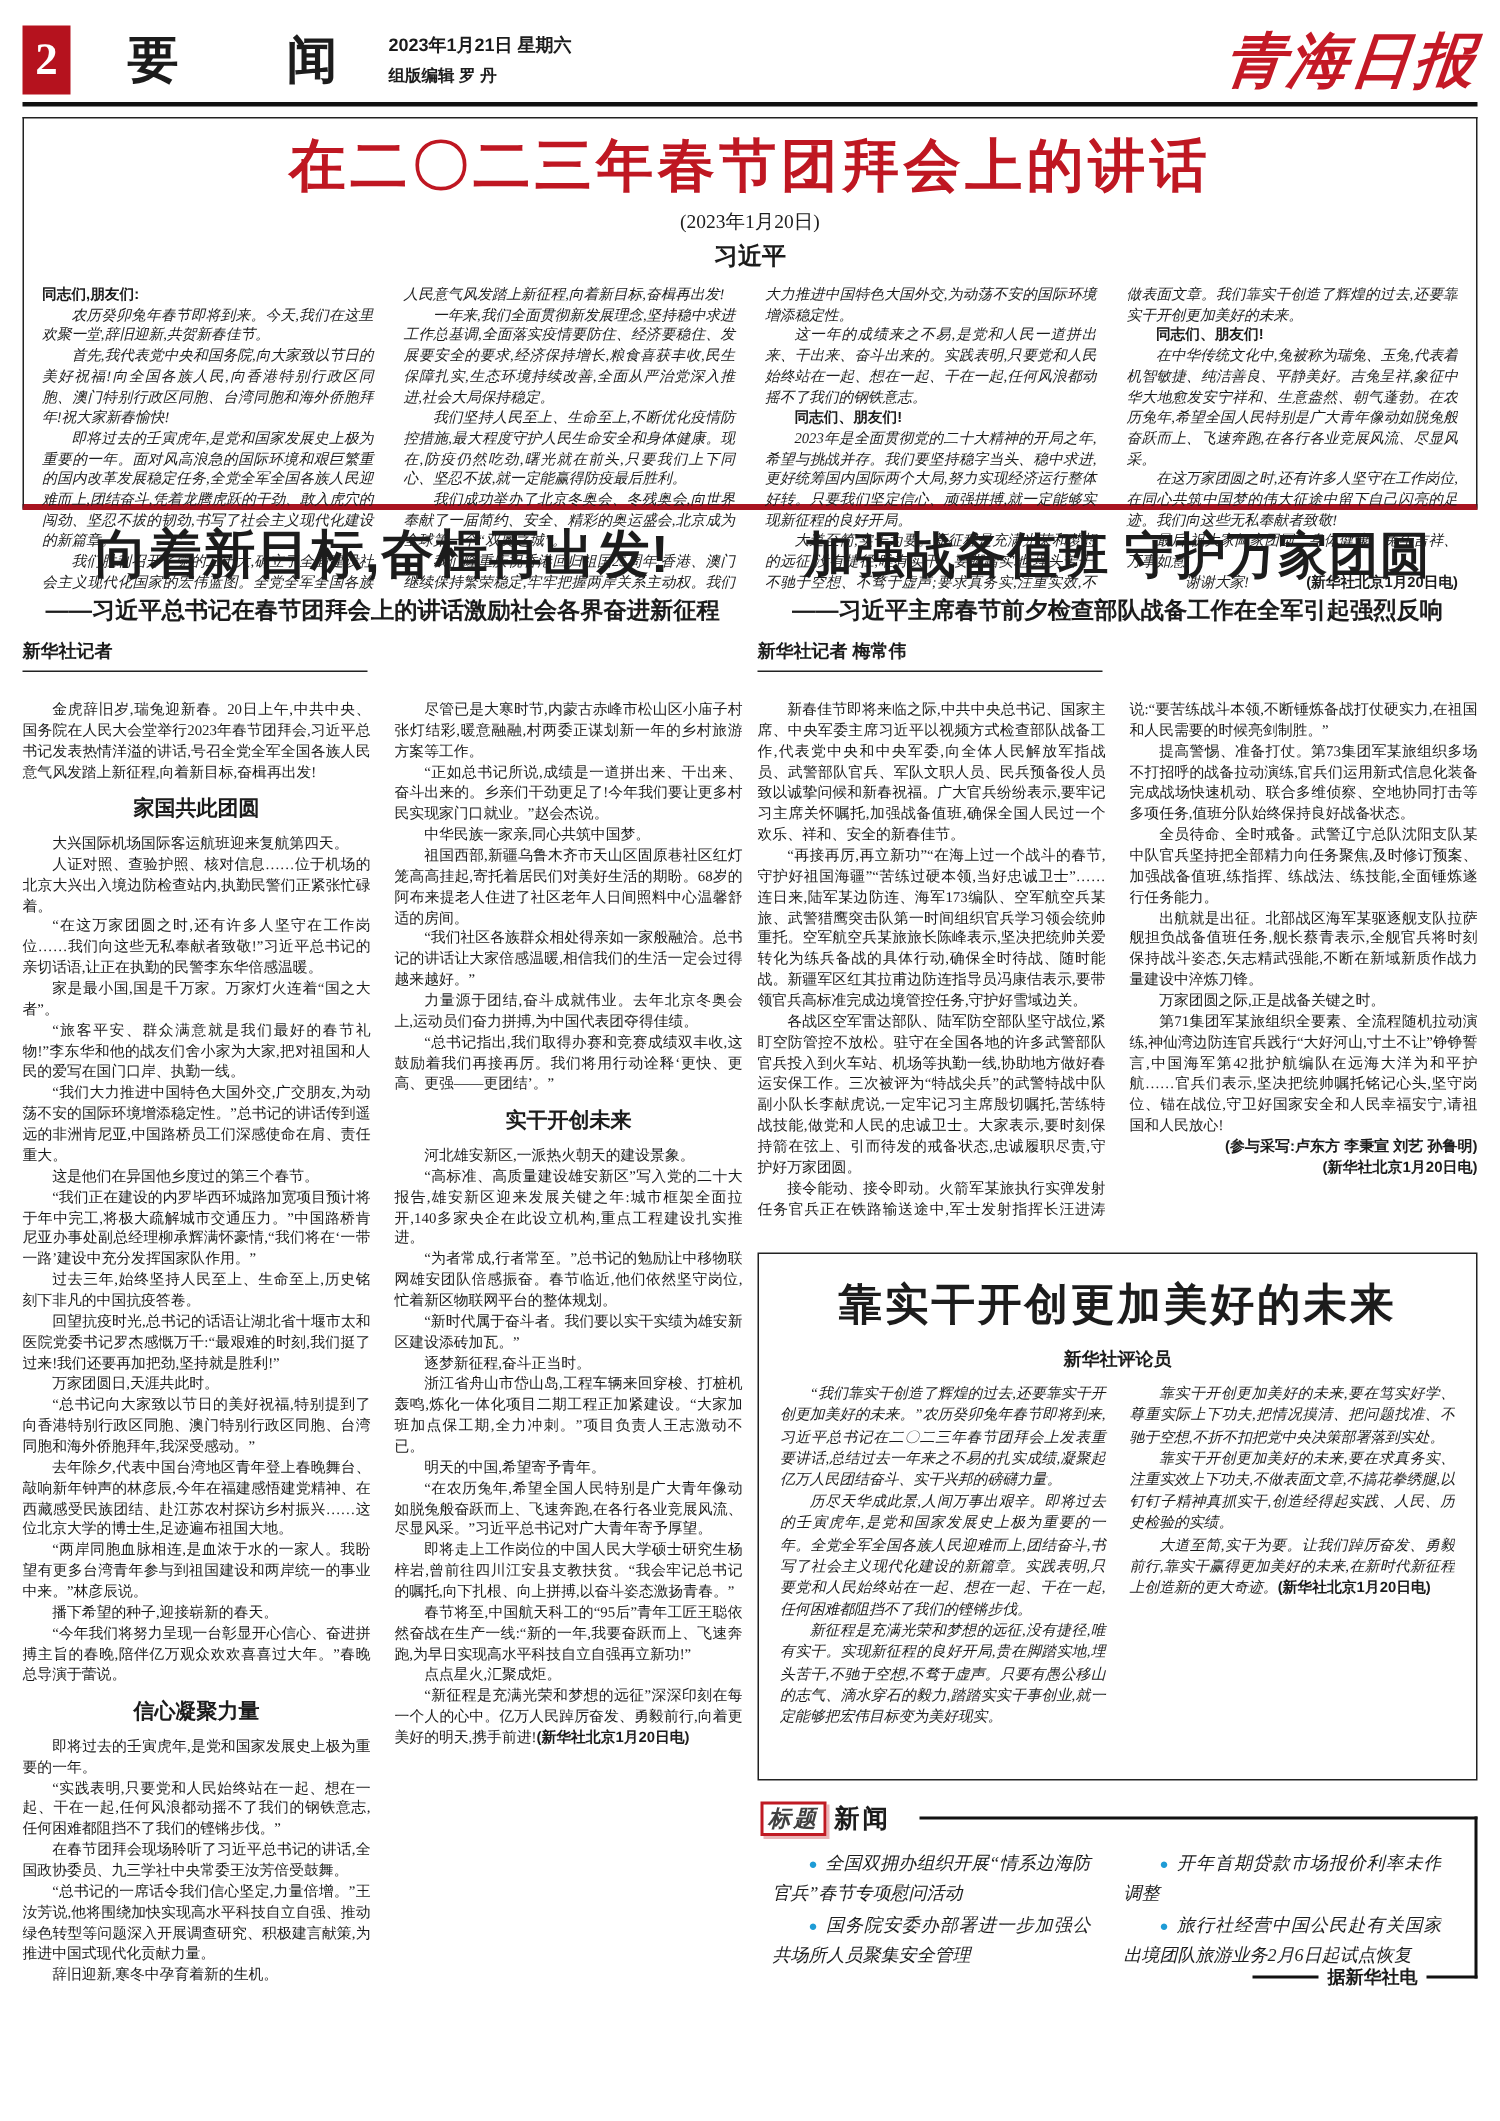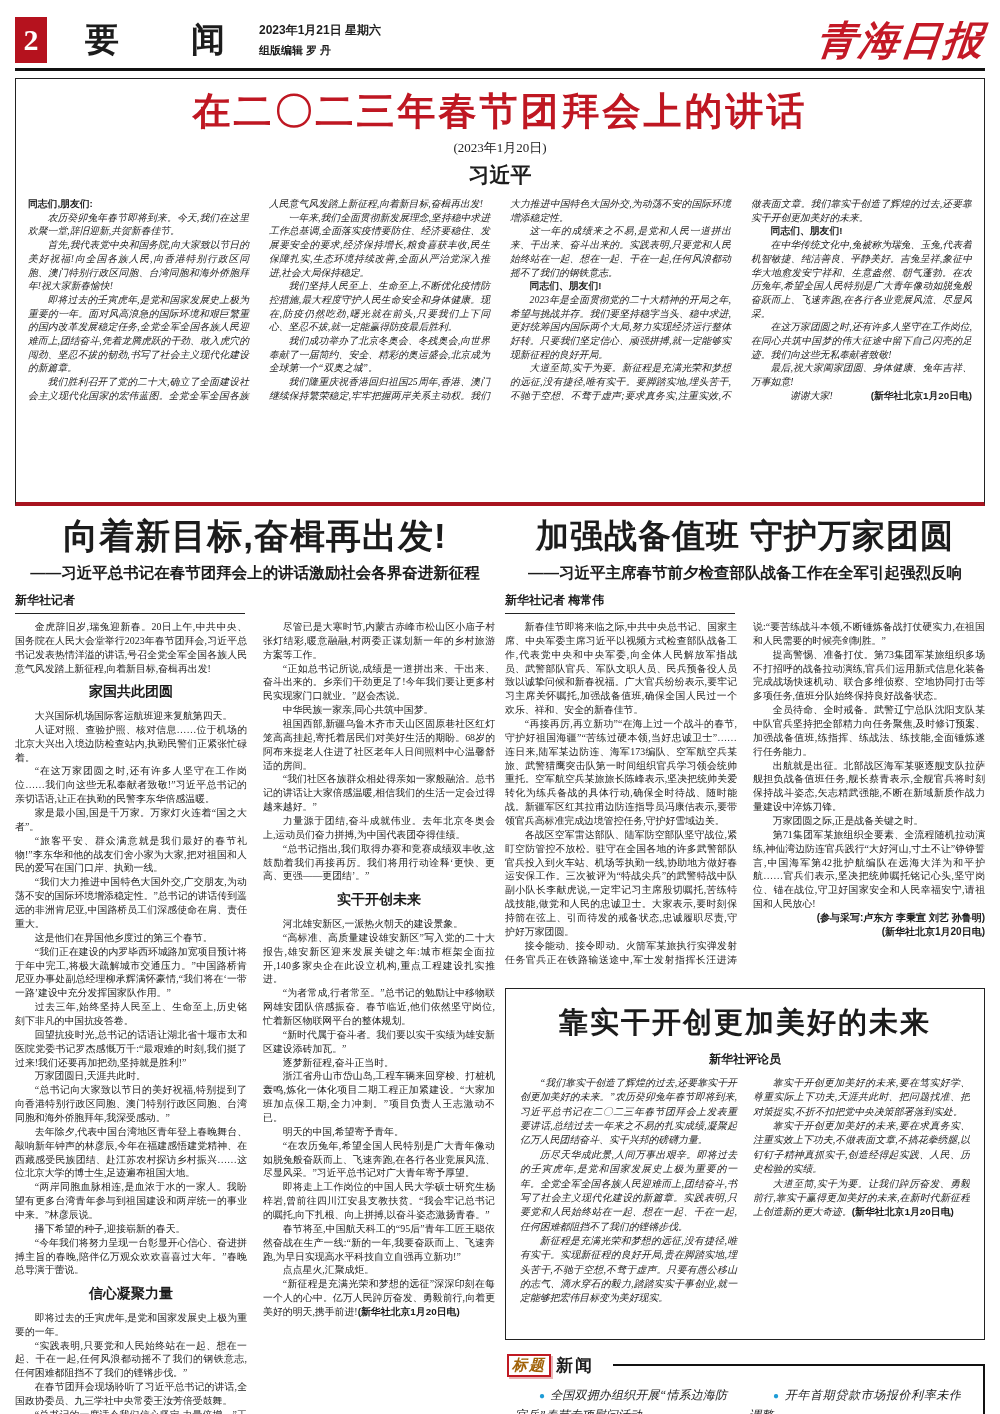--- a/index.html
+++ b/index.html
@@ -15,25 +15,25 @@
                 font-family:"Liberation Sans","DejaVu Sans",sans-serif;}
   .hdr-meta{margin-left:34px;font-family:"Liberation Sans","DejaVu Sans",sans-serif;}
   .hdr-meta .d1{font-size:12px;font-weight:700;}
   .hdr-meta .d2{font-size:11px;font-weight:700;margin-top:4px;}
   .masthead{margin-left:auto;color:#c41926;font-size:40px;font-weight:900;font-style:italic;
             font-family:"Liberation Serif","DejaVu Serif",serif;letter-spacing:2px;transform:skewX(-6deg);}
   .hdr-rule{height:3px;background:#111;margin-top:2px;}
 
   
   .speech{margin-top:7px;border:1px solid #222;border-bottom:4px solid #a81420;box-sizing:border-box;
-          height:428px;padding:8px 12px 10px;}
+          height:262px;padding:8px 12px 10px;}
   .speech-title{color:#bf1722;text-align:center;font-size:38px;line-height:44px;font-weight:900;margin:2px 0 0;
                 font-family:"Liberation Sans","DejaVu Sans",sans-serif;letter-spacing:3px;}
   .speech-date{text-align:center;font-size:13px;margin-top:6px;}
-  .speech-author{text-align:center;font-size:21px;font-weight:700;margin-top:4px;}
+  .speech-author{text-align:center;font-size:16px;font-weight:700;margin-top:4px;}
   .speech-body{margin-top:8px;height:206px;overflow:hidden;column-count:4;column-gap:20px;column-fill:auto;
                font-size:9.8px;line-height:1.4;font-style:italic;text-align:justify;}
 
   
   .blk{margin:0;text-indent:2em;}
   .blk span{display:inline;}
   .blk.h{text-indent:0;text-align:center;font-size:14px;font-weight:700;margin:7px 0;
          font-family:"Liberation Sans","DejaVu Sans",sans-serif;font-style:normal;break-inside:avoid;}
   .speech-body .blk.b0{text-indent:0;}
   .blk.b0,.blk.b{font-style:normal;font-weight:700;font-family:"Liberation Sans","DejaVu Sans",sans-serif;}
@@ -47,38 +47,38 @@
   .cols{display:flex;gap:10px;margin-top:10px;}
   .acol{width:480px;box-sizing:border-box;}
   .art-title{text-align:center;font-weight:900;margin:0;font-family:"Liberation Sans","DejaVu Sans",sans-serif;
              letter-spacing:1px;}
   .art-title.l{font-size:35px;line-height:40px;}
   .art-title.r{font-size:33px;line-height:40px;}
   .art-sub{text-align:center;font-size:15.5px;font-weight:700;margin-top:7px;
            font-family:"Liberation Sans","DejaVu Sans",sans-serif;}
   .byline{margin-top:8px;font-size:12px;font-weight:700;width:48%;border-bottom:1.5px solid #222;
           padding-bottom:4px;font-family:"Liberation Sans","DejaVu Sans",sans-serif;}
-  .art-body{margin-top:6px;overflow:hidden;column-count:2;column-gap:16px;column-fill:auto;
+  .art-body{margin-top:19px;overflow:hidden;column-count:2;column-gap:16px;column-fill:auto;
             font-size:9.9px;line-height:1.4;text-align:justify;}
   .art-body.left-h{height:868px;}
   .art-body.right-h{height:358px;}
 
   
   .comment{margin-top:10px;border:1px solid #222;box-sizing:border-box;height:352px;padding:10px 14px;}
   .comment-title{text-align:center;font-size:29px;font-weight:900;margin:4px 0 0;
                  font-family:"Liberation Sans","DejaVu Sans",sans-serif;letter-spacing:2px;}
   .comment-byline{text-align:center;font-size:12px;font-weight:700;margin-top:8px;
                   font-family:"Liberation Sans","DejaVu Sans",sans-serif;}
   .comment-body{margin-top:8px;height:248px;overflow:hidden;column-count:2;column-gap:16px;column-fill:auto;
                 font-size:9.9px;line-height:1.45;font-style:italic;text-align:justify;}
 
   
   .hn{position:relative;margin-top:8px;height:138px;box-sizing:border-box;padding:6px 10px 0 2px;}
   .hn-logo{display:inline-flex;align-items:center;gap:5px;position:relative;z-index:2;background:#fff;padding-right:8px;}
-  .hn-tag{color:#a16207;border:2px solid #c01a23;padding:0 3px;font-size:15px;font-weight:900;font-style:italic;
+  .hn-tag{color:#404040;border:2px solid #c01a23;padding:0 3px;font-size:15px;font-weight:900;font-style:italic;
           font-family:"Liberation Sans","DejaVu Sans",sans-serif;letter-spacing:2px;box-shadow:2px 2px 0 #e9b6b8;}
   .hn-word{font-size:17px;font-weight:900;font-family:"Liberation Sans","DejaVu Sans",sans-serif;letter-spacing:2px;text-align:right;}
   .hn-topline{position:absolute;top:16px;left:108px;right:0;height:2px;background:#111;}
   .hn-rightline{position:absolute;top:16px;right:0;bottom:14px;width:2px;background:#111;}
   .hn-items{margin:8px 14px 0 8px;padding:0;list-style:none;column-count:2;column-gap:22px;column-fill:auto;
             font-size:12px;line-height:1.7;font-style:italic;text-align:justify;height:88px;overflow:hidden;}
   .hn-items li{text-indent:2em;}
   .hn-items .dot{color:#1e9cd6;font-size:10px;margin-right:5px;font-style:normal;}
   .hn-src{position:absolute;right:34px;bottom:6px;font-size:12px;font-weight:900;background:#fff;z-index:2;
           padding:0 6px;font-family:"Liberation Sans","DejaVu Sans",sans-serif;}
@@ -206,21 +206,21 @@
           </div>
       </div>
 
       <div class="comment">
         <h2 class="comment-title">靠实干开创更加美好的未来</h2>
         <div class="comment-byline">新华社评论员</div>
         <div class="comment-body">
             <p class="blk p"><span>“我们靠实干创造了辉煌的过去,还要靠实干开创更加美好的未来。”农历癸卯兔年春节即将到来,习近平总书记在二〇二三年春节团拜会上发表重要讲话,总结过去一年来之不易的扎实成绩,凝聚起亿万人民团结奋斗、实干兴邦的磅礴力量。</span></p>
             <p class="blk p"><span>历尽天华成此景,人间万事出艰辛。即将过去的壬寅虎年,是党和国家发展史上极为重要的一年。全党全军全国各族人民迎难而上,团结奋斗,书写了社会主义现代化建设的新篇章。实践表明,只要党和人民始终站在一起、想在一起、干在一起,任何困难都阻挡不了我们的铿锵步伐。</span></p>
             <p class="blk p"><span>新征程是充满光荣和梦想的远征,没有捷径,唯有实干。实现新征程的良好开局,贵在脚踏实地,埋头苦干,不驰于空想,不骛于虚声。只要有愚公移山的志气、滴水穿石的毅力,踏踏实实干事创业,就一定能够把宏伟目标变为美好现实。</span></p>
-            <p class="blk p"><span>靠实干开创更加美好的未来,要在笃实好学、尊重实际上下功夫,天涯共此时、把问题找准、把对策提实,不折不扣把党中央决策部署落到实处。</span></p>
+            <p class="blk p"><span>靠实干开创更加美好的未来,要在笃实好学、尊重实际上下功夫,把情况摸清、把问题找准、不驰于空想,不折不扣把党中央决策部署落到实处。</span></p>
             <p class="blk p"><span>靠实干开创更加美好的未来,要在求真务实、注重实效上下功夫,不做表面文章,不搞花拳绣腿,以钉钉子精神真抓实干,创造经得起实践、人民、历史检验的实绩。</span></p>
             <p class="blk p"><span>大道至简,实干为要。让我们踔厉奋发、勇毅前行,靠实干赢得更加美好的未来,在新时代新征程上创造新的更大奇迹。</span><span class="src">(新华社北京1月20日电)</span></p>
           </div>
       </div>
 
       <div class="hn">
         <div class="hn-topline"></div>
         <div class="hn-rightline"></div>
         <div class="hn-bottomline"></div>
         <div class="hn-logo">

